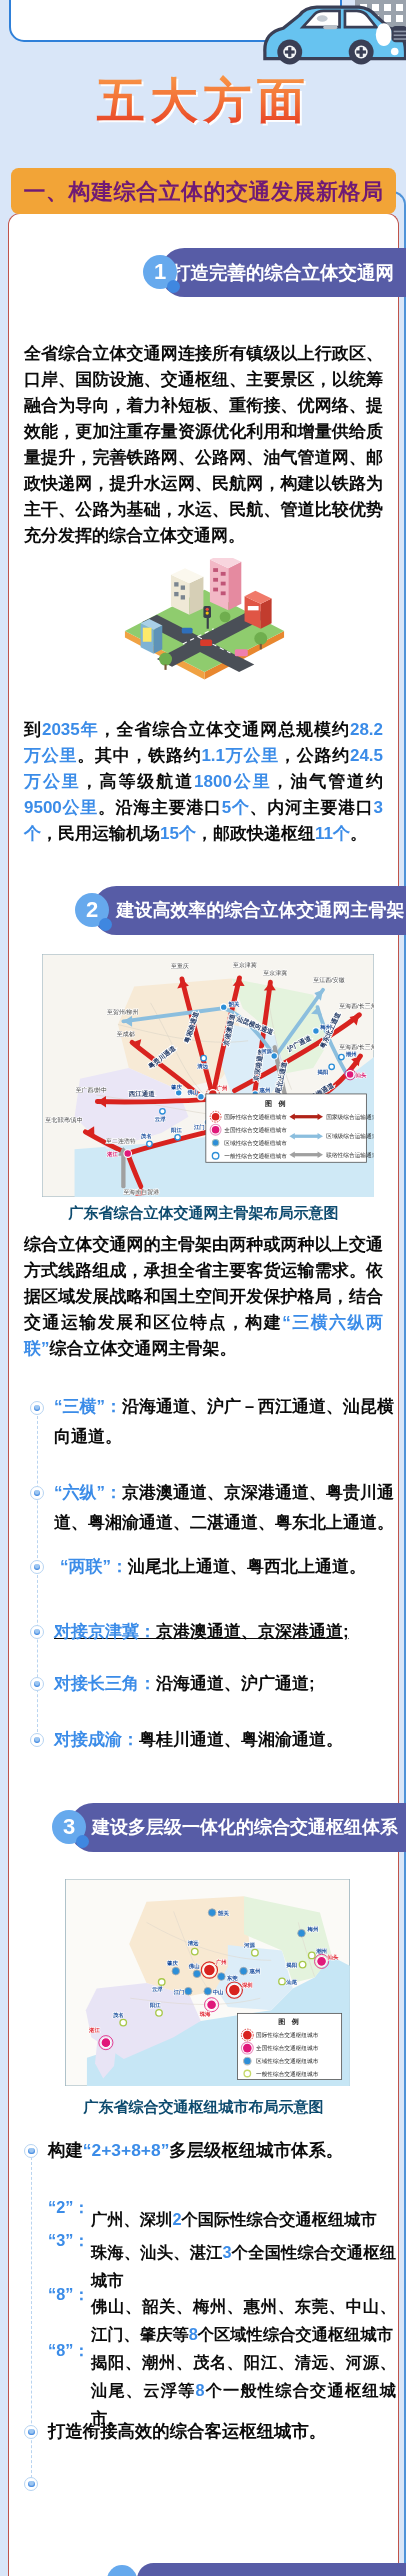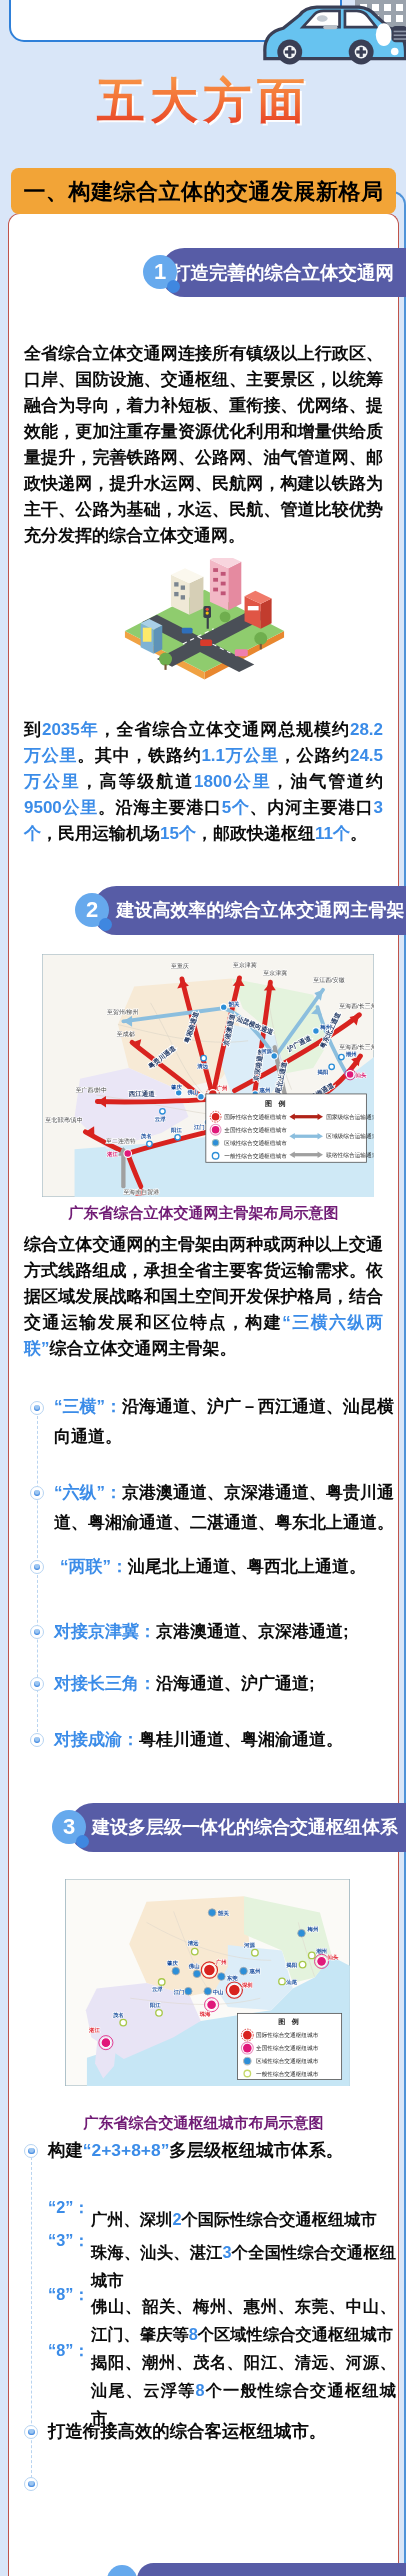--- a/index.html
+++ b/index.html
@@ -13,41 +13,41 @@
   #building .win{position:absolute;left:5.4px;top:4.3px;width:6.5px;height:6.5px;background:#fff;
      box-shadow:12px 0 #fff,24px 0 #fff,36px 0 #fff,0 11px #fff,12px 11px #fff,24px 11px #fff,36px 11px #fff,0 22px #fff,12px 22px #fff;}
 
   
   #bigtitle{left:0;top:69px;width:407px;text-align:center;font-size:48px;font-weight:900;letter-spacing:5.4px;
     background:linear-gradient(180deg,#f9a04c 0%,#f26a33 55%,#e23322 100%);
     -webkit-background-clip:text;background-clip:text;color:transparent;
     filter:drop-shadow(2.2px 2.2px 0 rgba(255,255,255,.9));}
 
   
-  #banner{left:11px;top:168px;width:385px;height:46px;background:#f2a437;border-radius:7.6px;color:#000000;
+  #banner{left:11px;top:168px;width:385px;height:46px;background:#f2a437;border-radius:7.6px;color:#701a75;
     font-size:22px;font-weight:800;text-align:center;line-height:47px;letter-spacing:0.5px;z-index:6;}
 
   
   #bluecorner{left:380px;top:191px;width:24px;height:2385px;border-top:2.2px solid #4f93d8;border-right:2.2px solid #4f93d8;border-top-right-radius:14px;z-index:1;}
 
   
   #card{left:8.1px;top:213px;width:391px;height:2363px;box-sizing:border-box;background:#fff;
     border:1.6px solid #c0544a;border-bottom:none;border-radius:12px 12px 0 0;z-index:2;}
 
   
   .pill{height:49px;background:#575ca6;border-radius:24.4px 0 0 24.4px;z-index:5;color:#fff;font-weight:800;}
   .pill .ptext{display:block;line-height:49px;white-space:nowrap;}
   .numwrap{position:absolute;left:-17px;top:7px;width:34px;height:34px;}
   .numcircle{position:absolute;left:0;top:0;width:34px;height:34px;background:#66a9ed;border-radius:50%;
     color:#fff;font-size:22px;font-weight:800;text-align:center;line-height:34px;}
   .numdot{position:absolute;left:24px;top:25px;width:13px;height:13px;background:#3f87e0;border-radius:50%;}
 
   .para{font-size:17px;line-height:26px;font-weight:700;color:#0b0b0b;text-align:justify;z-index:3;}
   .hl{color:#3b8ce8;}
-  .caption{left:0;width:407px;text-align:center;font-size:15px;font-weight:600;color:#701a75;z-index:3;}
+  .caption{left:0;width:407px;text-align:center;font-size:15px;font-weight:600;color:#0c4a6e;z-index:3;}
 
   
   .b-dot{position:absolute;width:12px;height:12px;border:1.6px solid #b7d4f2;background:#fff;border-radius:50%;z-index:4;}
   .b-dot::after{content:"";position:absolute;left:2.7px;top:2.7px;width:6.5px;height:6.5px;border-radius:50%;
     background:radial-gradient(circle at 50% 35%,#9cc6f2 0 35%,#3f87e0 70%);}
   .b-text{position:absolute;font-size:17px;line-height:30px;font-weight:700;color:#0b0b0b;z-index:4;}
   .b-text .lbl{color:#3b8ce8;}
   .dash{position:absolute;border-left:1.6px dashed #b9d4f0;width:0;z-index:3;}
 
   .hub-row{position:absolute;z-index:4;font-size:16.3px;line-height:28px;font-weight:700;color:#0b0b0b;}
@@ -331,21 +331,21 @@
   <div class="abs para" style="left:24px;top:1232px;width:359px;"><span>综合立体交通网的主骨架由两种或两种以上交通方式线路组成，承担全省主要客货运输需求。依据区域发展战略和国土空间开发保护格局，结合交通运输发展和区位特点，构建</span><span class="hl">“三横六纵两联”</span><span>综合立体交通网主骨架。</span></div>
 
   <div class="abs dash" style="left:37px;top:1411px;height:326px;"></div>
   <span class="b-dot abs" style="left:30px;top:1401px;"></span>
   <div class="b-text" style="left:54px;top:1392px;width:345px;"><span class="lbl">“三横”：</span><span>沿海通道、沪广－西江通道、汕昆横向通道。</span></div>
   <span class="b-dot abs" style="left:30px;top:1486px;"></span>
   <div class="b-text" style="left:54px;top:1478px;width:345px;"><span class="lbl">“六纵”：</span><span>京港澳通道、京深港通道、粤贵川通道、粤湘渝通道、二湛通道、粤东北上通道。</span></div>
   <span class="b-dot abs" style="left:30px;top:1560px;"></span>
   <div class="b-text" style="left:60px;top:1552px;width:345px;"><span class="lbl">“两联”：</span><span>汕尾北上通道、粤西北上通道。</span></div>
   <span class="b-dot abs" style="left:30px;top:1625px;"></span>
-  <div class="b-text" style="left:54px;top:1617px;width:345px;"><span class="lbl">对接京津冀：</span><span>京港澳通道、京深港通道;</span></div>
+  <div class="b-text" style="left:54px;top:1617px;width:345px;text-decoration:underline;"><span class="lbl">对接京津冀：</span><span>京港澳通道、京深港通道;</span></div>
   <span class="b-dot abs" style="left:30px;top:1677px;"></span>
   <div class="b-text" style="left:54px;top:1669px;width:345px;"><span class="lbl">对接长三角：</span><span>沿海通道、沪广通道;</span></div>
   <span class="b-dot abs" style="left:30px;top:1733px;"></span>
   <div class="b-text" style="left:54px;top:1725px;width:345px;"><span class="lbl">对接成渝：</span><span>粤桂川通道、粤湘渝通道。</span></div>
 
   <div class="abs pill" style="left:69px;top:1803px;width:338px;">
     <div class="numwrap">
       <div class="numcircle">3</div>
       <div class="numdot"></div>
     </div>
@@ -423,21 +423,21 @@
       <text class="leg" x="352" y="292">国际性综合交通枢纽城市</text>
       <circle cx="336" cy="312" r="8" fill="#e0187a"></circle>
         <circle cx="336" cy="312" r="11" fill="none" stroke="#e893c2" stroke-width="2"></circle>
       <text class="leg" x="352" y="316">全国性综合交通枢纽城市</text>
       <circle cx="336" cy="336" r="7" fill="#2d8fd8" stroke="#bbb" stroke-width="2"></circle>
       <text class="leg" x="352" y="340">区域性综合交通枢纽城市</text>
       <circle cx="336" cy="359" r="6" fill="#fff" stroke="#c6d96a" stroke-width="2.5"></circle>
       <text class="leg" x="352" y="363">一般性综合交通枢纽城市</text>
     </g>
   </svg>
-  <div class="abs caption" style="top:2098px;margin-top:16px;">广东省综合交通枢纽城市布局示意图</div>
+  <div class="abs caption" style="top:2098px;">广东省综合交通枢纽城市布局示意图</div>
 
   <div class="abs dash" style="left:31px;top:2157px;height:326px;"></div>
   <span class="b-dot abs" style="left:24.4px;top:2144px;"></span>
   <div class="b-text" style="left:48px;top:2135px;width:353px;font-size:17.4px;"><span>构建</span><span class="hl">“2+3+8+8”</span><span>多层级枢纽城市体系。</span></div>
 
   <div class="hub-row" style="left:48px;top:2193px;">
     <span class="hlabel">“2”：</span>
     <span class="hcontent"><span>广州、深圳</span><span class="hl">2</span><span>个国际性综合交通枢纽城市</span></span>
   </div>
   <div class="hub-row" style="left:48px;top:2226px;">

